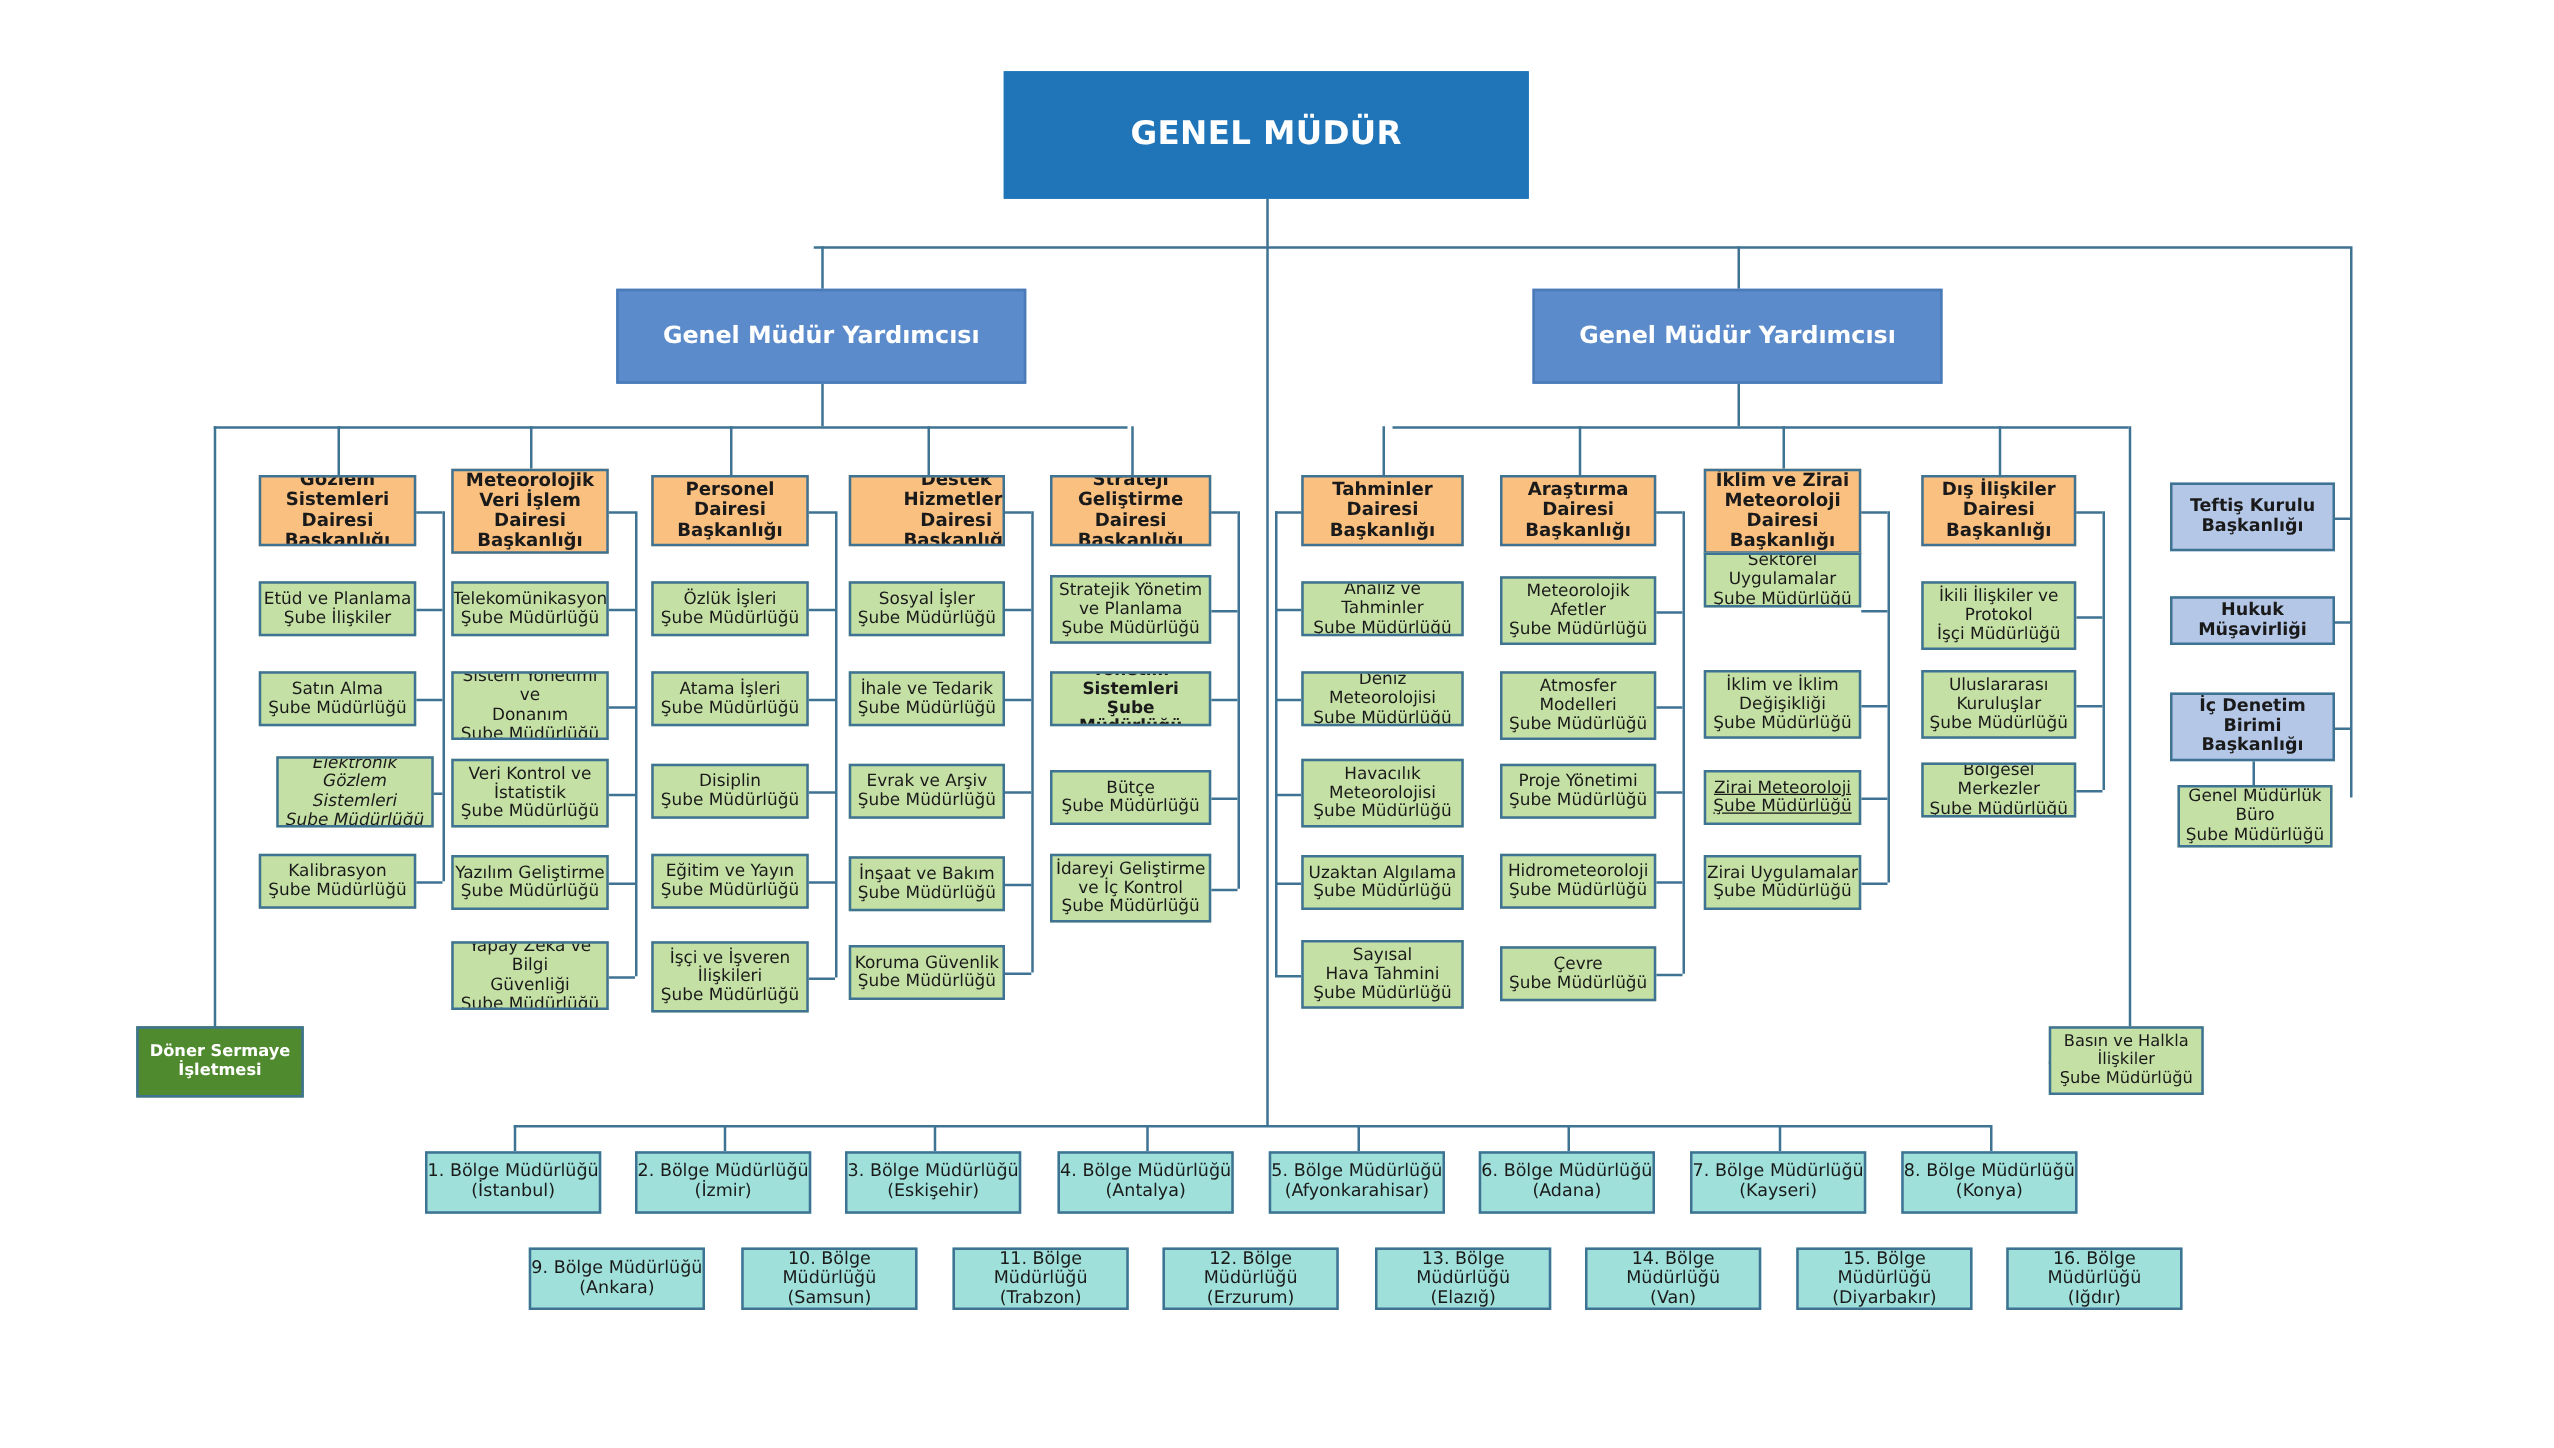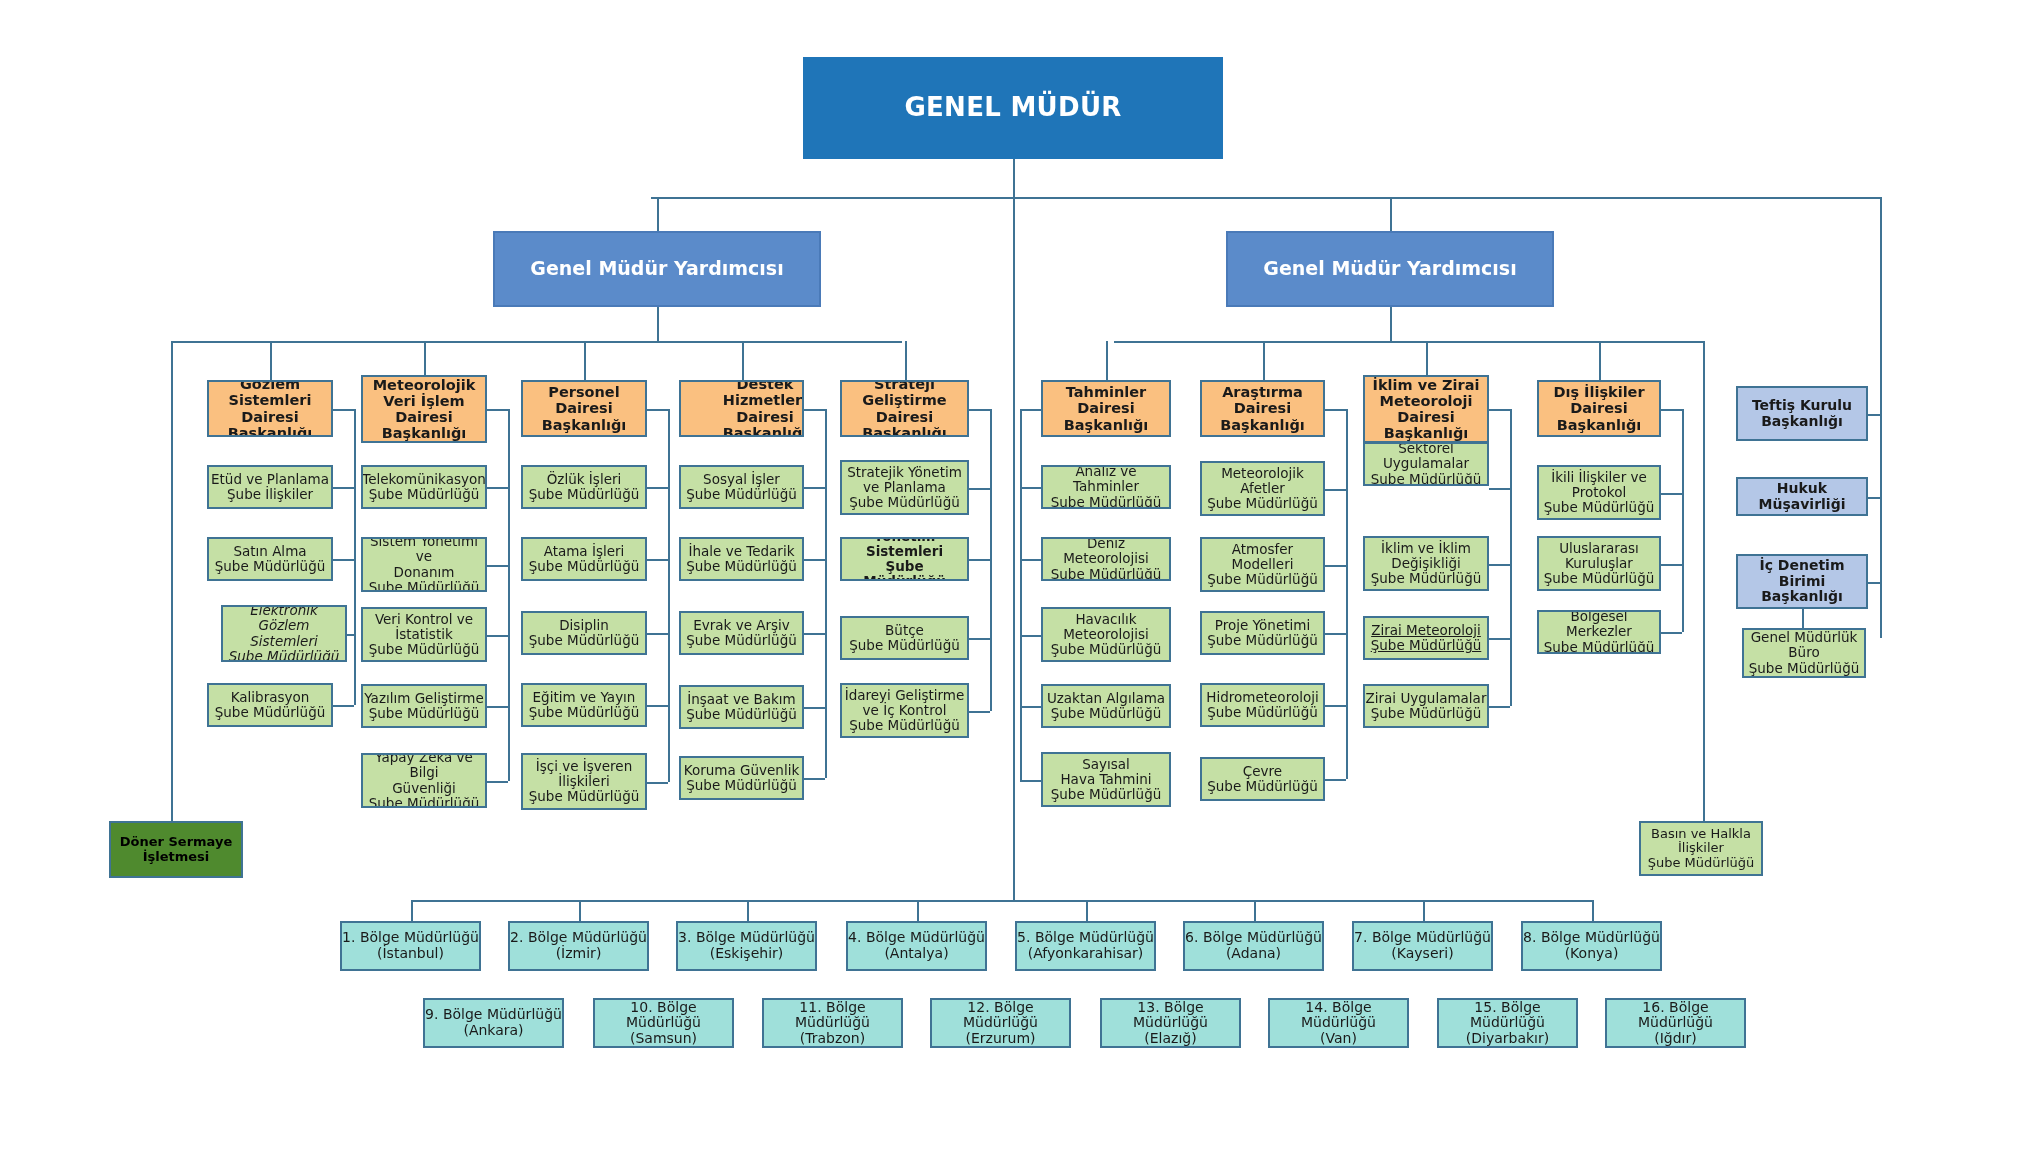--- a/index.html
+++ b/index.html
@@ -59,21 +59,21 @@
   .lv-denetim{
     background:#b4c7e7;
     border:2px solid #3f7394;
     color:#1a1a1a;
     font-weight:bold;
     font-size:14px;
   }
   .lv-donersermaye{
     background:#4f8a2e;
     border:2px solid #3f7394;
-    color:#000000;
+    color:#ffffff;
     font-weight:bold;
     font-size:13px;
   }
   .lv-bolge{
     background:#9fe0da;
     border:2px solid #3f7394;
     color:#1a1a1a;
     font-weight:normal;
     font-size:14px;
   }
@@ -297,21 +297,21 @@
 Değişikliği
 Şube Müdürlüğü</div>
       <div class="box lv-sube" style="left: 1363px; top: 616px; width: 126px; height: 44px; text-decoration: underline;">Zirai Meteoroloji
 Şube Müdürlüğü</div>
       <div class="box lv-sube" style="left: 1363px; top: 684px; width: 126px; height: 44px;">Zirai Uygulamalar
 Şube Müdürlüğü</div>
       <div class="box lv-daire" style="left: 1537px; top: 380px; width: 124px; height: 57px;">Dış İlişkiler
 Dairesi Başkanlığı</div>
       <div class="box lv-sube" style="left: 1537px; top: 465px; width: 124px; height: 55px;">İkili İlişkiler ve
 Protokol
-Şube Müdürlüğü</div>
+İşçi Müdürlüğü</div>
       <div class="box lv-sube" style="left: 1537px; top: 536px; width: 124px; height: 55px;">Uluslararası
 Kuruluşlar
 Şube Müdürlüğü</div>
       <div class="box lv-sube" style="left: 1537px; top: 610px; width: 124px; height: 44px;">Bölgesel Merkezler
 Şube Müdürlüğü</div>
       <div class="box lv-denetim" style="left: 1736px; top: 386px; width: 132px; height: 55px;">Teftiş Kurulu
 Başkanlığı</div>
       <div class="box lv-denetim" style="left: 1736px; top: 477px; width: 132px; height: 39px;">Hukuk Müşavirliği</div>
       <div class="box lv-denetim" style="left: 1736px; top: 554px; width: 132px; height: 55px;">İç Denetim Birimi
 Başkanlığı</div>

